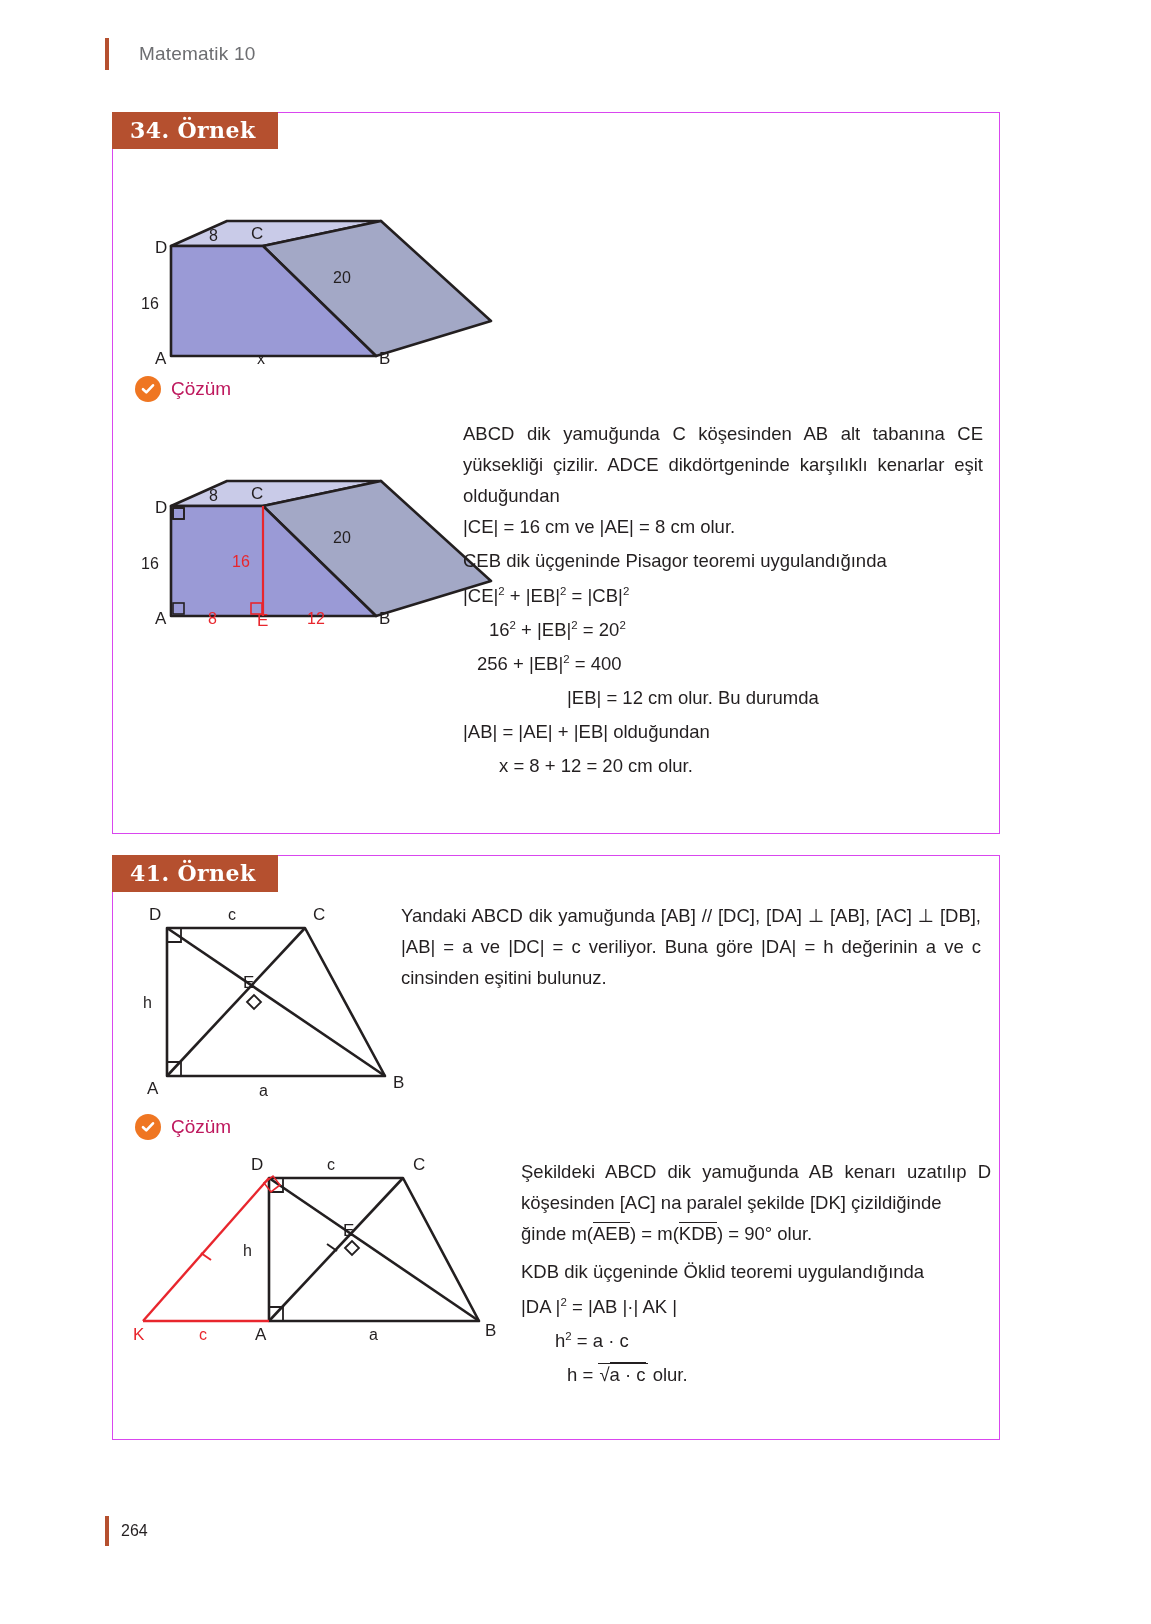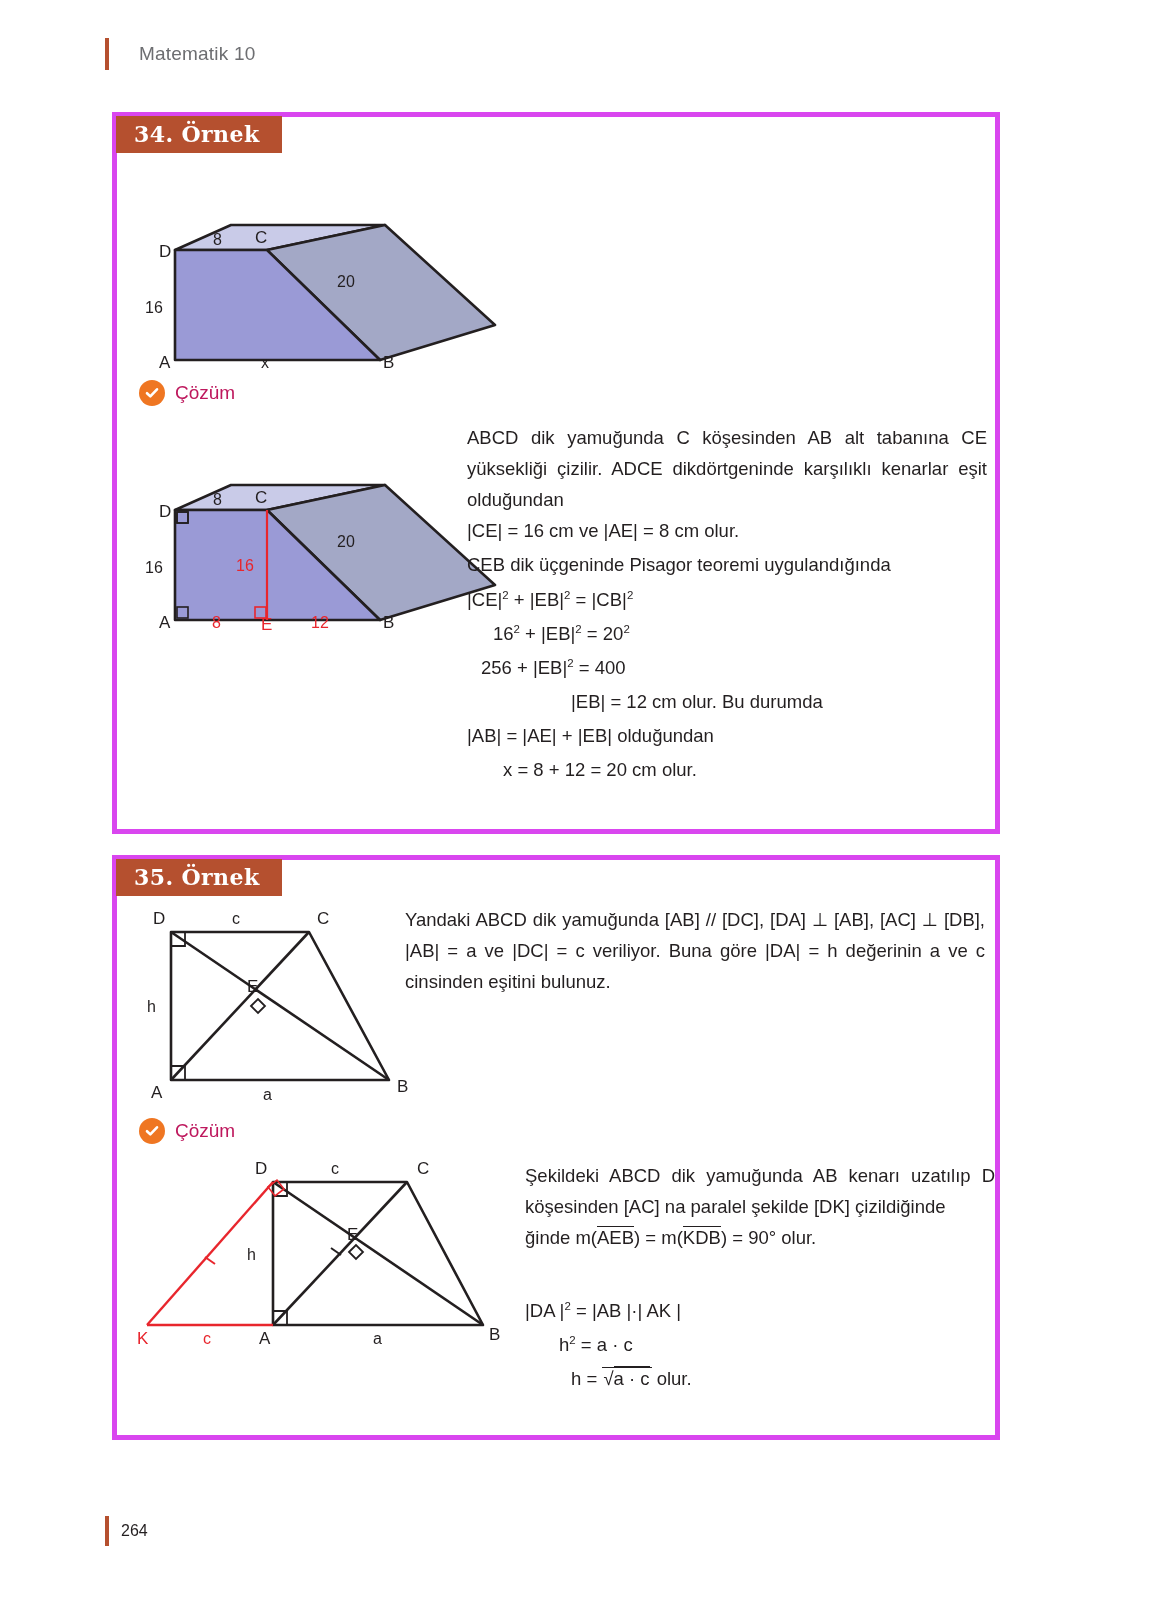--- a/index.html
+++ b/index.html
@@ -15,21 +15,21 @@
   .page { position:absolute; inset:0; }
 
   
   .header { position:absolute; left:105px; top:38px; display:flex; align-items:center; gap:30px; }
   .header-bar { width:4px; height:32px; background:#b5502f; }
   .header-title { font-size:19px; color:#6d6e71; letter-spacing:.2px; }
 
   
   .example-box {
     position:absolute;
-    border:5px solid #d946ef;
+    border:1px solid #d946ef;
     background:#fff;
   }
   #ex34 { left:112px; top:112px; width:888px; height:722px; }
   #ex35 { left:112px; top:855px; width:888px; height:585px; }
 
   .badge {
     position:absolute; top:-1px; left:-1px;
     background:#b5502f; color:#fff;
     font-family:"DejaVu Serif", serif;
     font-weight:bold;
@@ -144,21 +144,21 @@
       <div class="mathline" style="margin-left:0px">|CE|<sup>2</sup> + |EB|<sup>2</sup> = |CB|<sup>2</sup></div>
       <div class="mathline" style="margin-left:26px">16<sup>2</sup> + |EB|<sup>2</sup> = 20<sup>2</sup></div>
       <div class="mathline" style="margin-left:14px">256 + |EB|<sup>2</sup> = 400</div>
       <div class="mathline" style="margin-left:104px">|EB| = 12 cm olur. Bu durumda</div>
       <div class="mathline" style="margin-left:0px">|AB| = |AE| + |EB| olduğundan</div>
       <div class="mathline" style="margin-left:36px">x = 8 + 12 = 20 cm olur.</div>
     </div>
   </div>
 
   <div class="example-box" id="ex35">
-    <div class="badge">35. Örnek</div>
+    <div class="badge">41. Örnek</div>
 
     <div class="figure" style="left:22px; top:42px;">
       <svg width="290" height="200" viewBox="0 0 290 200">
 
         <polygon points="32,30 170,30 250,178 32,178" fill="none" stroke="#231f20" stroke-width="2.6" stroke-linejoin="round"></polygon>
 
         <line x1="32" y1="30" x2="250" y2="178" stroke="#231f20" stroke-width="2.6"></line>
         <line x1="32" y1="178" x2="170" y2="30" stroke="#231f20" stroke-width="2.6"></line>
 
         <polyline points="32,44 46,44 46,30" fill="none" stroke="#231f20" stroke-width="1.8"></polyline>
@@ -222,20 +222,21 @@
         <text x="68" y="184" font-family="Liberation Sans, sans-serif" font-size="16" fill="#e8262d">c</text>
       </svg>
     </div>
 
     <div class="textblock just" style="left:408px; top:300px; width:470px;">Şekildeki ABCD dik yamuğunda AB kenarı uzatılıp D köşesinden [AC] na paralel şekilde [DK] çizildiğinde</div>
 
     <div class="textblock ovl" style="left:408px; top:362px;">
       <span>ğinde  m(</span><span class="bar">AEB</span><span>) = m(</span><span class="bar">KDB</span><span>)  = 90° olur.</span>
     </div>
 
+    <div class="textblock" style="left:408px; top:400px;">KDB dik üçgeninde Öklid teoremi uygulandığında</div>
 
     <div class="textblock" style="left:408px; top:434px;">
       <div class="mathline" style="margin-left:0px">|DA |<sup>2</sup> = |AB |·| AK |</div>
       <div class="mathline" style="margin-left:34px">h<sup>2</sup> = a · c</div>
       <div class="mathline" style="margin-left:46px">h = <span style="border-top:1.4px solid #231f20; padding:0 2px 0 1px;">√<span style="border-top:1.4px solid #231f20; padding-top:1px;">a · c</span></span> olur.</div>
     </div>
   </div>
 
   <div class="footer">
     <div class="footer-bar"></div>

